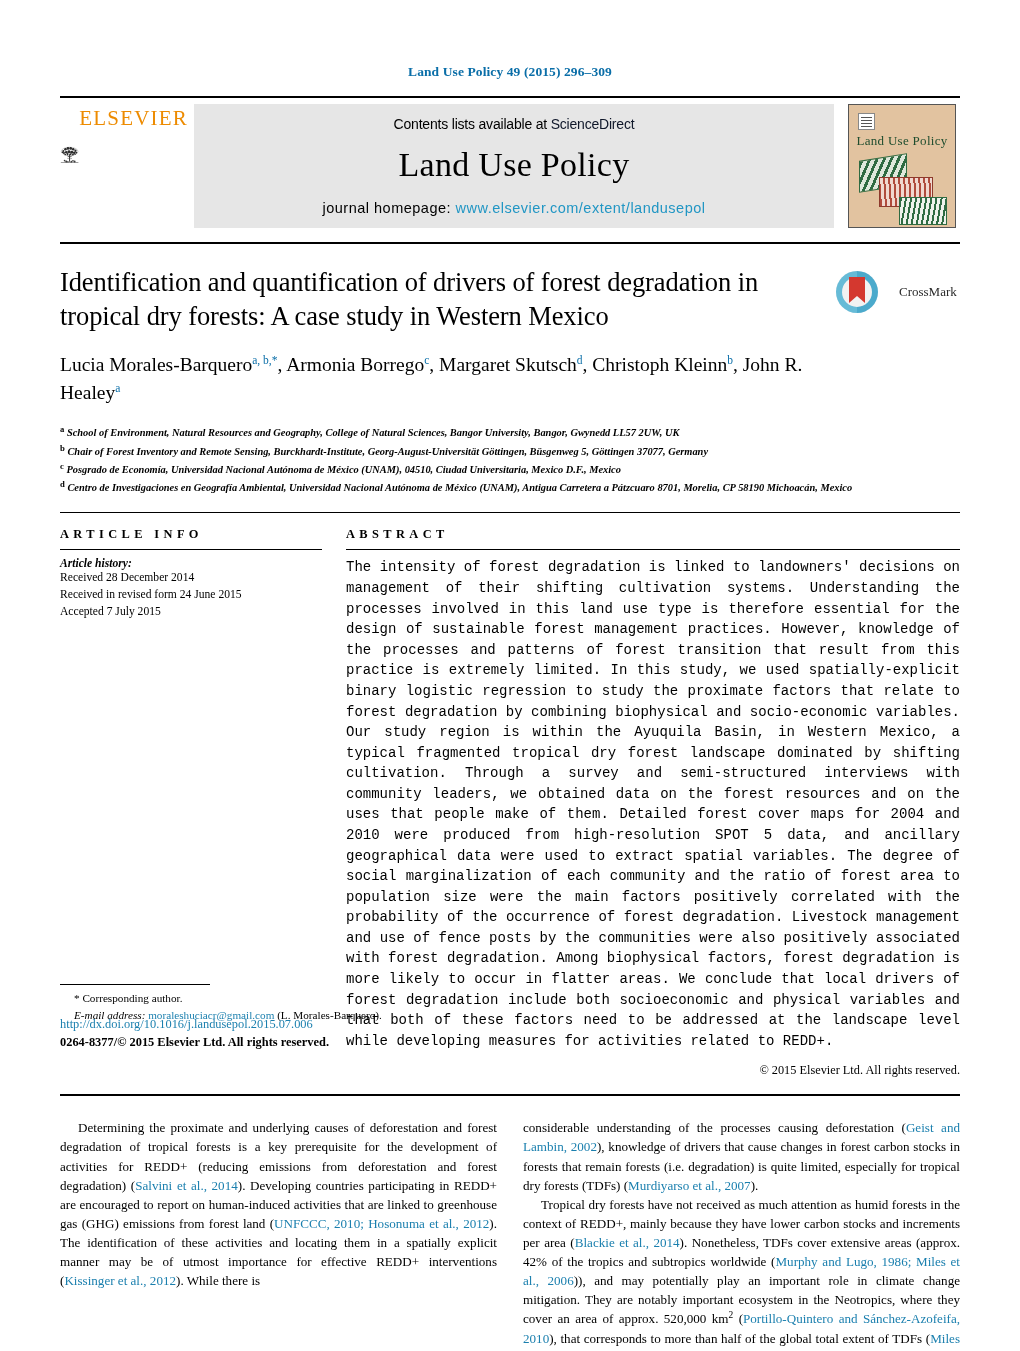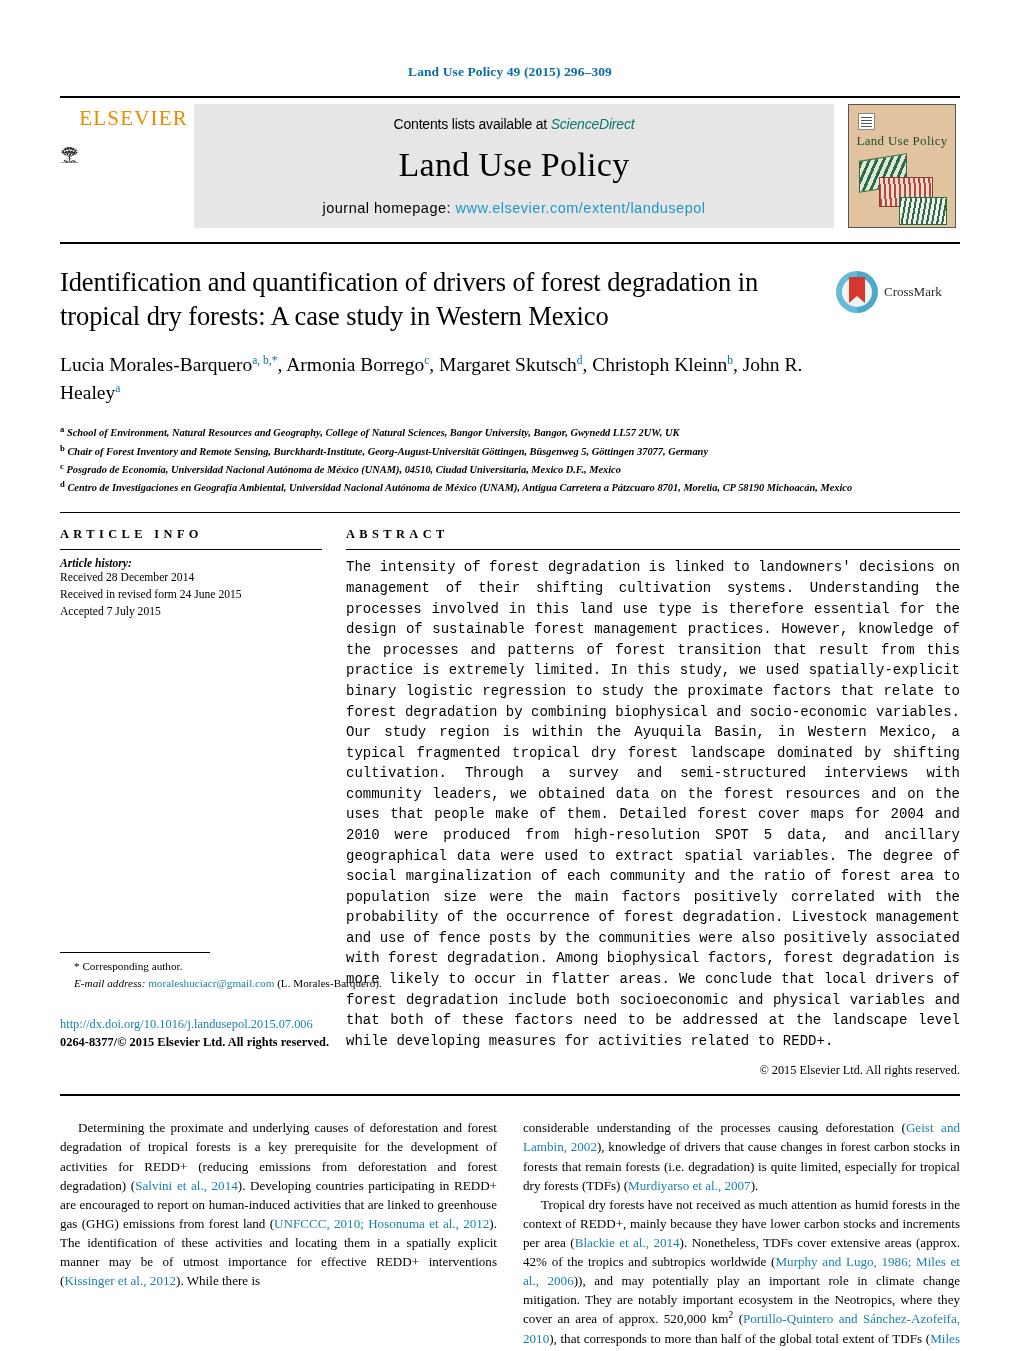--- a/index.html
+++ b/index.html
@@ -70,21 +70,21 @@
     justify-content: space-between;
     padding: 12px 0 12px 0;
     margin-left: 6px;
     margin-right: 14px;
   }
   .contents-line {
     font-size: 14px;
     font-family: "Liberation Sans", sans-serif;
     letter-spacing: -0.2px;
   }
-  .sciencedirect { color: #0f766e; font-style: italic; }
+  .sciencedirect { color: #0f172a; }
   .journal-name {
     font-family: "Liberation Serif", serif;
     font-size: 34px;
     letter-spacing: .3px;
     margin: 9px 0 12px 0;
   }
   .homepage-line {
     font-family: "Liberation Sans", sans-serif;
     font-size: 14.5px;
     letter-spacing: .5px;
@@ -173,21 +173,21 @@
   }
   sup.aff { color: #0a6ea8; font-size: 11.5px; }
   .crossmark-col {
     flex: 0 0 125px;
     width: 125px;
     padding-top: 4px;
   }
   .crossmark {
     display: flex;
     align-items: center;
-    gap: 5px;
+    gap: 20px;
   }
   .crossmark-label {
     font-family: "Liberation Serif", serif;
     font-size: 13px;
     color: #2b2b2b;
   }
 
   
   .affiliations {
     margin: 16px 60px 0 60px;
@@ -272,21 +272,21 @@
     font-family: "Liberation Serif", serif;
     margin: 0;
   }
   .para + .para { margin-top: 0; }
   .ref { color: #1a7fae; }
 
   
   .footnote-wrap {
     position: absolute;
     left: 60px;
-    bottom: 72px;
+    bottom: 40px;
     width: 420px;
   }
   .fn-rule {
     border-top: 1.1px solid #000;
     width: 150px;
     margin-bottom: 5px;
   }
   .fn-line {
     font-size: 11.2px;
     line-height: 1.5;

